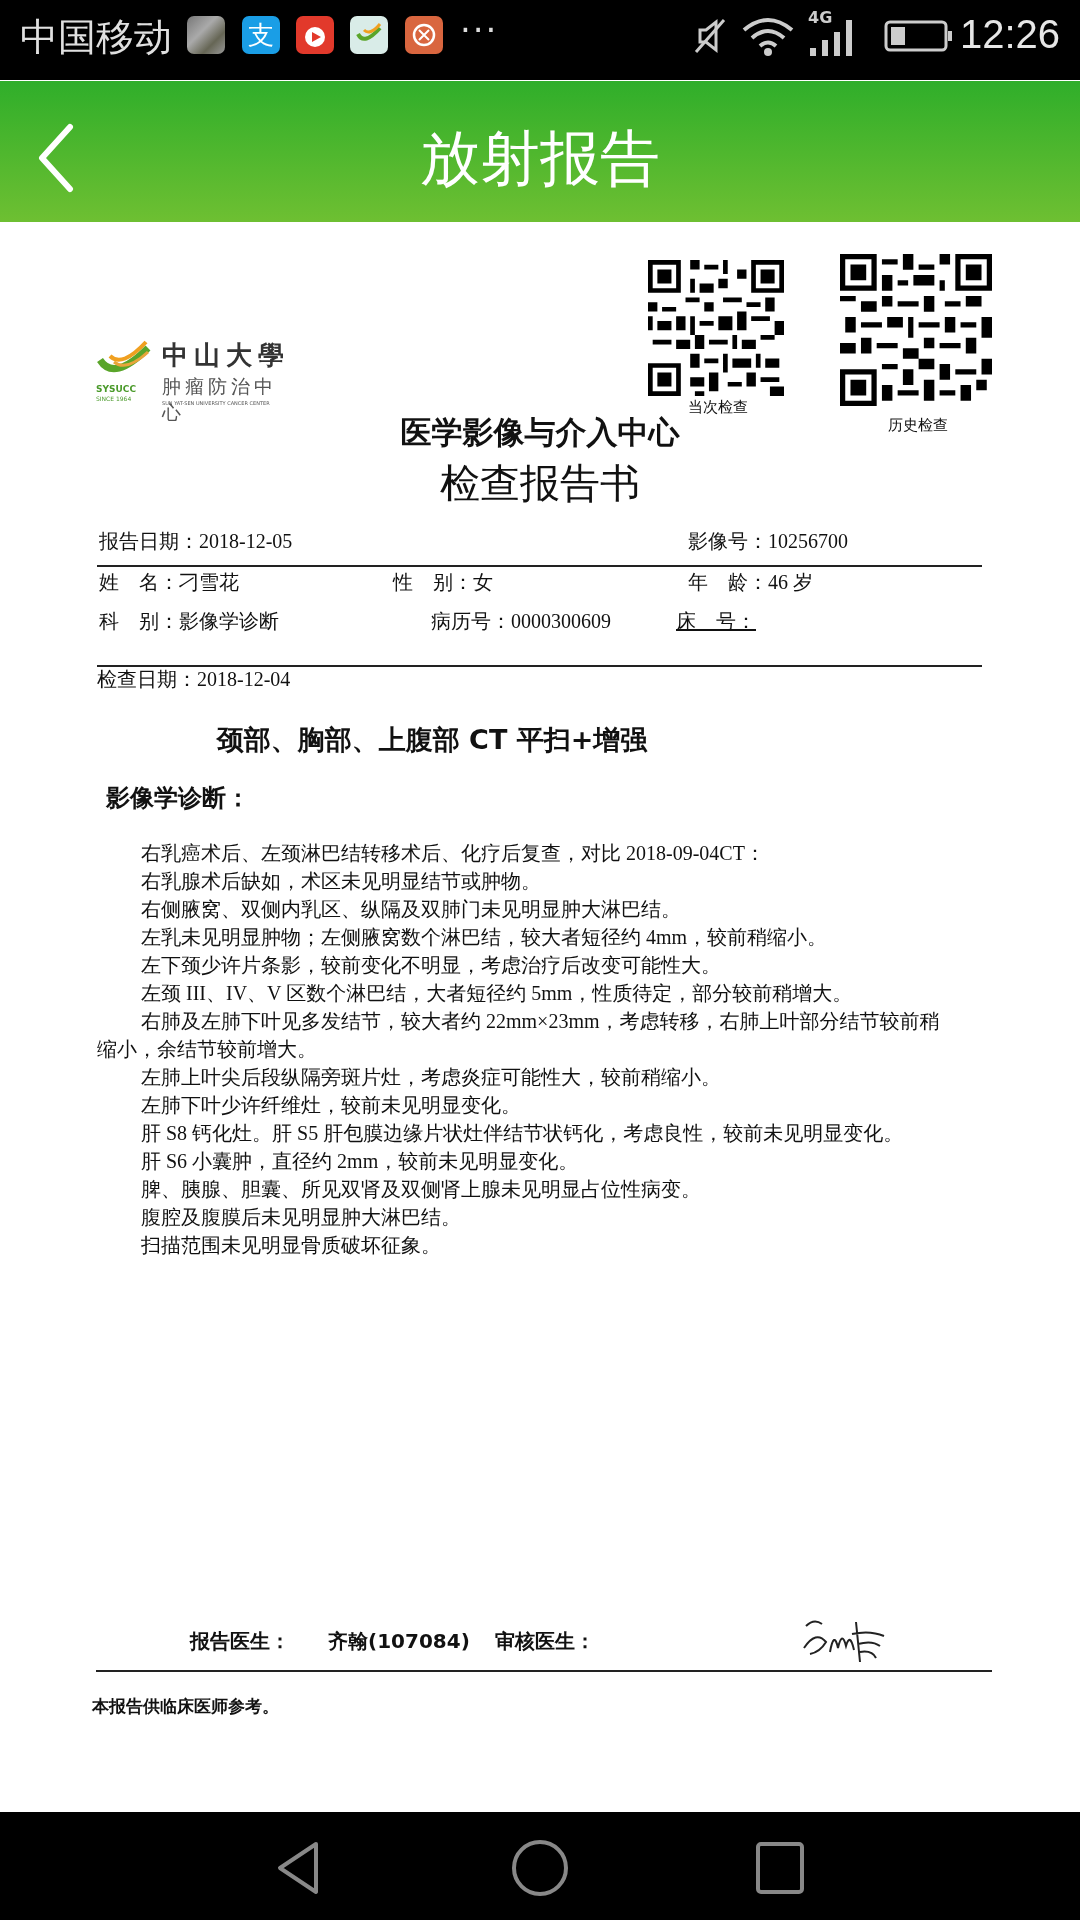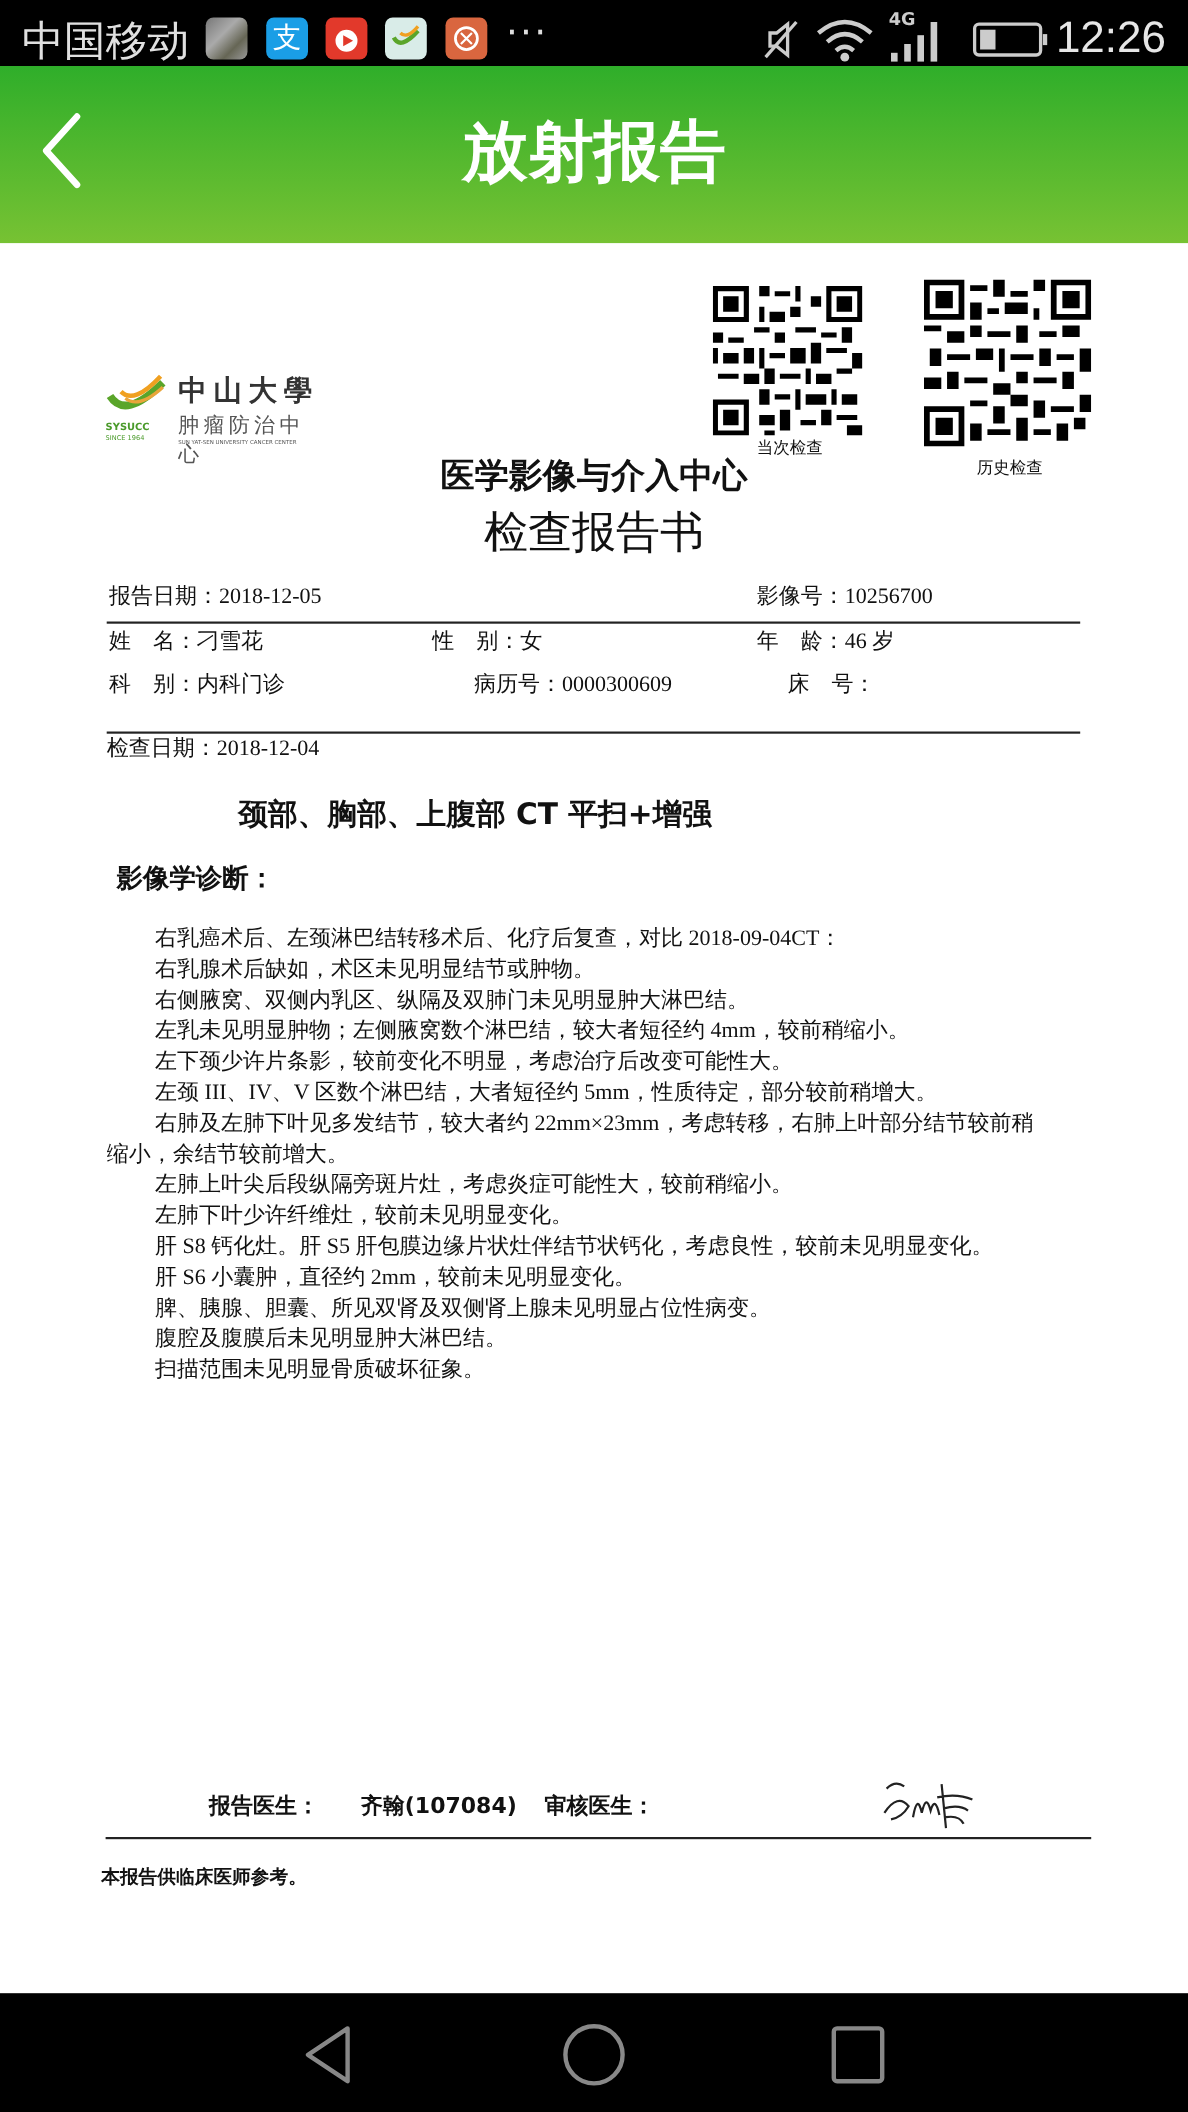--- a/index.html
+++ b/index.html
@@ -4,22 +4,22 @@
 <style>
   html, body { margin:0; padding:0; }
   body { width:1080px; height:1920px; position:relative; overflow:hidden; background:#fff;
          font-family:"DejaVu Sans","Liberation Sans",sans-serif; }
   .statusbar { position:absolute; left:0; top:0; width:1080px; height:80px; background:#000; color:#e6e6e6; }
   .carrier { position:absolute; left:20px; top:12px; font-size:38px; color:#e0e0e0; }
   .notif { position:absolute; top:16px; width:38px; height:38px; border-radius:7px; }
   .dots { position:absolute; left:460px; top:10px; font-size:34px; color:#ddd; letter-spacing:2px; }
   .time { position:absolute; right:20px; top:12px; font-size:40px; color:#e6e6e6; font-family:"Liberation Sans",sans-serif; }
   .sicon { position:absolute; top:14px; }
-  .header { position:absolute; left:0; top:60px; width:1080px; height:161px;
-            background:linear-gradient(#2fae2a,#77c233);font-weight:bold; }
+  .header { position:absolute; left:0; top:81px; width:1080px; height:161px;
+            background:linear-gradient(#2fae2a,#77c233); }
   .back { position:absolute; left:30px; top:42px; width:60px; height:70px; cursor:pointer; }
   .title { position:absolute; left:0; width:1080px; top:38px; text-align:center; color:#fff; font-size:60px; }
   .doc { position:absolute; left:0; top:222px; width:1080px; height:1590px; background:#fff; color:#111; }
   .serif { font-family:"Liberation Serif","DejaVu Serif",serif; }
   .logo { position:absolute; left:96px; top:116px; width:200px; height:80px; }
   .qr { position:absolute; background:#fff; }
   .qrlabel { position:absolute; font-size:15px; }
   .h1 { position:absolute; left:0; width:1080px; text-align:center; top:190px; font-size:31px; font-weight:bold; }
   .h2 { position:absolute; left:0; width:1080px; text-align:center; top:234px; font-size:40px; }
   .f { position:absolute; font-size:20px; white-space:nowrap; }
@@ -141,26 +141,26 @@
     <span>姓　名：</span><span>刁雪花</span>
   </div>
   <div class="f serif" style="left:393px;top:347px;">
     <span>性　别：</span><span>女</span>
   </div>
   <div class="f serif" style="left:688px;top:347px;">
     <span>年　龄：</span><span>46 岁</span>
   </div>
 
   <div class="f serif" style="left:99px;top:386px;">
-    <span>科　别：</span><span>内科门诊</span>
+    <span>科　别：</span><span>影像学诊断</span>
   </div>
   <div class="f serif" style="left:393px;top:386px;margin-left:38px;">
     <span>病历号：</span><span>0000300609</span>
   </div>
-  <div class="f serif" style="left:716px;top:386px;">
+  <div class="f serif" style="left:676px;top:386px;text-decoration:underline;">
     <span>床　号：</span><span></span>
   </div>
   <div class="rule" style="top:443px;"></div>
 
   <div class="f serif" style="left:97px;top:444px;">
     <span>检查日期：</span><span>2018-12-04</span>
   </div>
 
   <div class="exam">颈部、胸部、上腹部 CT 平扫+增强</div>
   <div class="dxlabel">影像学诊断：</div>

